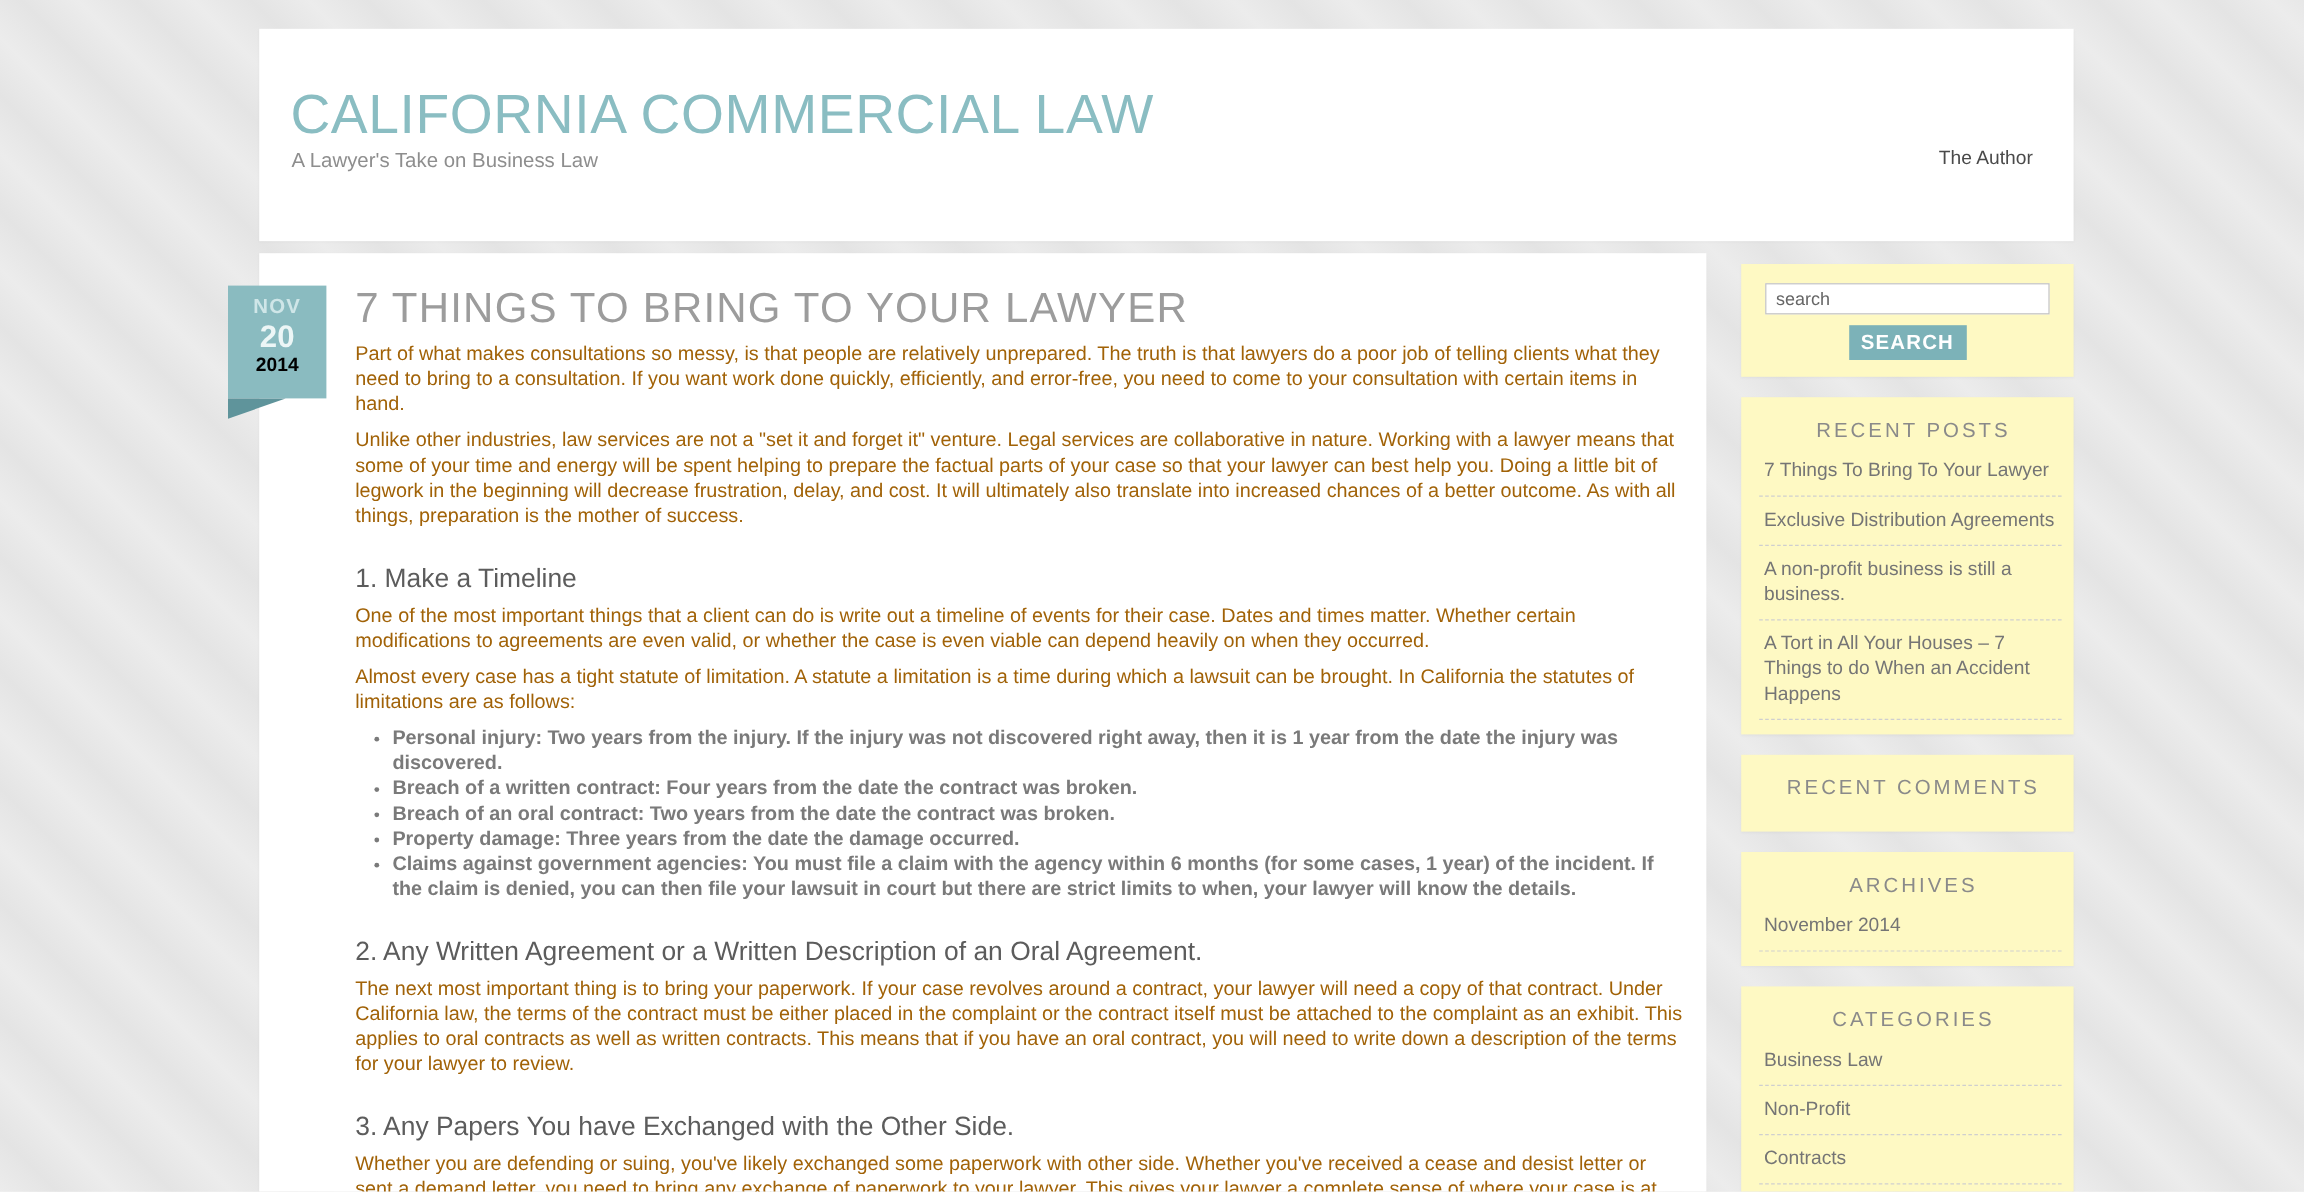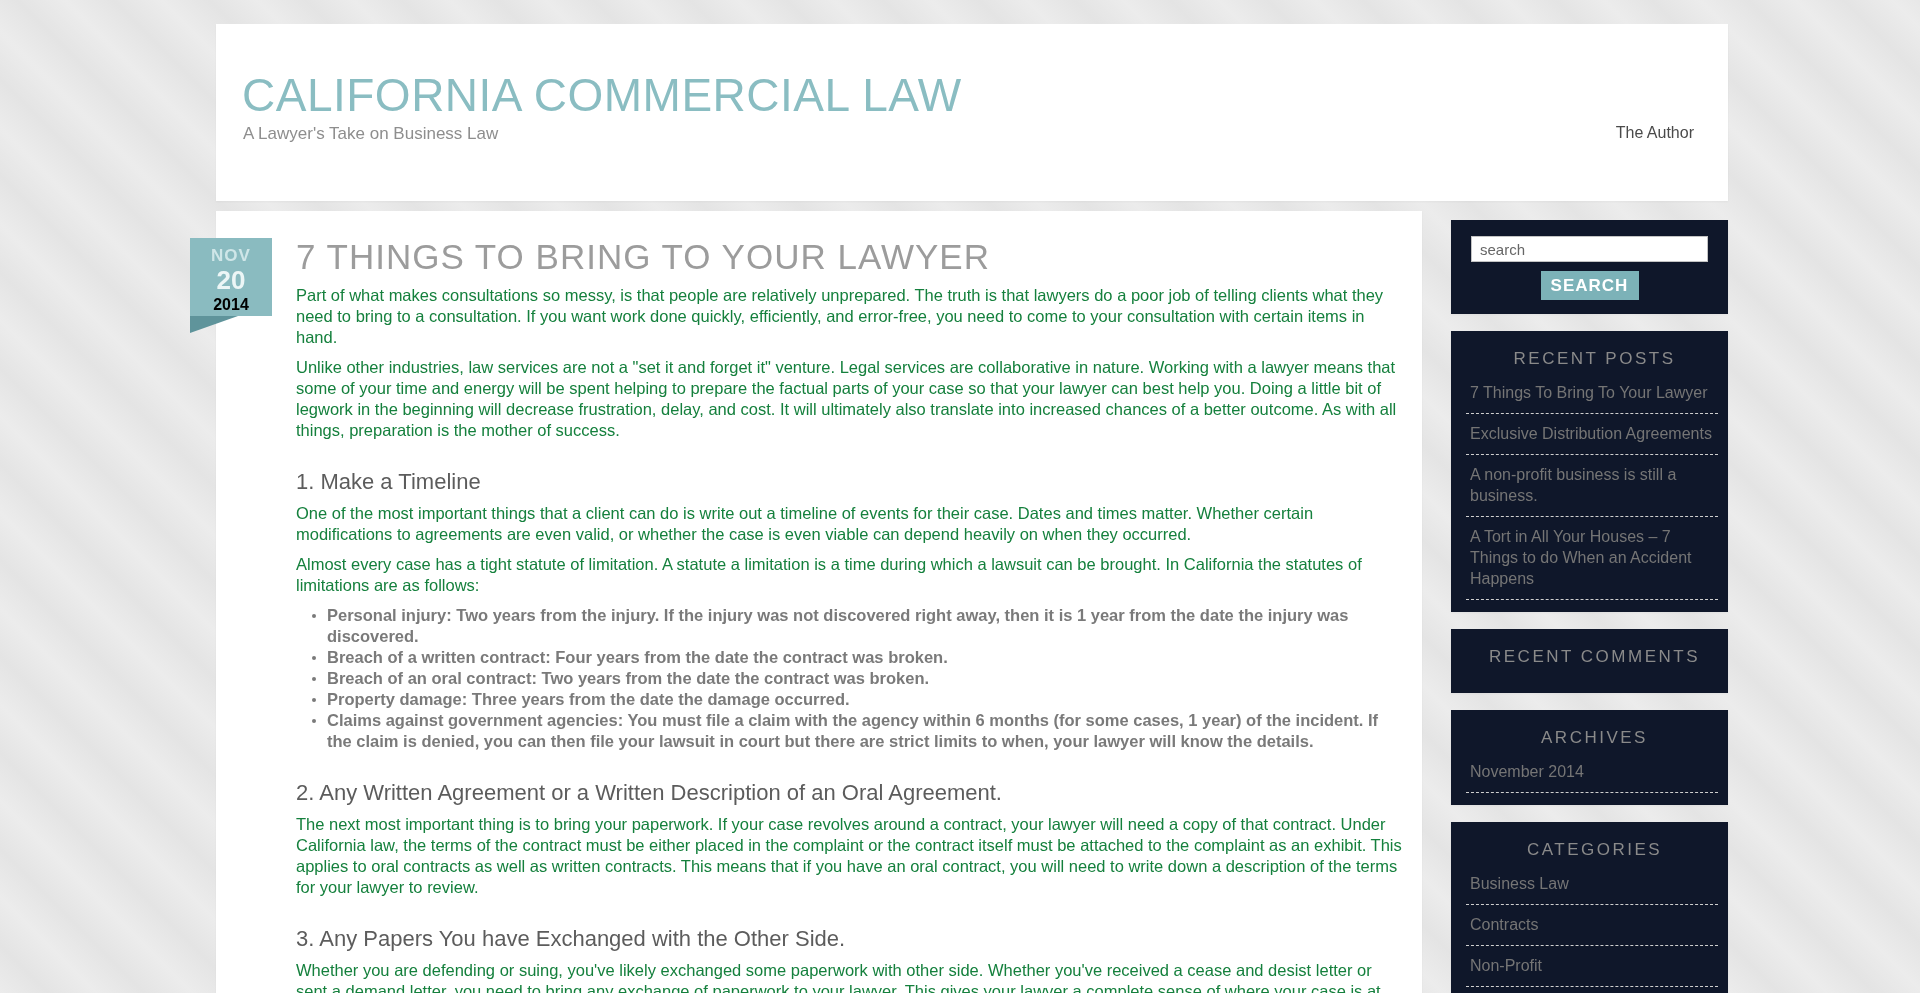--- a/index.html
+++ b/index.html
@@ -38,56 +38,56 @@
 
   
   .post-box {
     background: #ffffff; position: relative;
     padding: 26px 18px 40px 80px;
     min-height: 782px;
     box-shadow: 0 1px 2px rgba(0,0,0,0.04);
   }
   .date-badge {
     position: absolute; left: -26px; top: 27px;
-    width: 82px; height: 78px;
+    width: 82px; height: 94px;
     background: #8abbc0; text-align: center;
     padding-top: 9px; line-height: 1;
   }
   .date-badge .month { font-size: 17px; font-weight: bold; color: #cfe6e8; letter-spacing: 1px; }
   .date-badge .day   { font-size: 26px; font-weight: bold; color: #ecf6f6; margin-top: 3px; }
   .date-badge .year  { font-size: 16px; font-weight: bold; color: #000000; margin-top: 4px; }
   .date-badge::after {
     content: ""; position: absolute; left: 0; top: 100%;
     width: 0; height: 0;
     border-top: 17px solid #5f949b;
     border-right: 48px solid transparent;
   }
   .post-title {
     margin: 0 0 8px 0; font-size: 35px; font-weight: 400;
     color: #9c9c9c; letter-spacing: 1px; line-height: 40px;
   }
   .post-box p {
-    margin: 0 0 9px 0; font-size: 16.5px; line-height: 21px; color: #15803d;
+    margin: 0 0 9px 0; font-size: 16.5px; line-height: 21px; color: #a16207;
   }
   .section-heading {
     margin: 28px 0 8px 0; font-size: 22px; font-weight: 400;
     color: #5c5c5c; line-height: 26px;
   }
   .bullets { margin: 0 0 9px 0; padding: 0 0 0 31px; list-style: none; }
   .bullets li {
     position: relative; font-size: 16.5px; line-height: 21px; color: #7a7a7a; font-weight: bold;
   }
   .bullets li::before {
     content: ""; position: absolute; left: -15px; top: 9px;
     width: 4px; height: 4px; border-radius: 50%; background: #7a7a7a;
   }
 
   
   .widget {
-    background: #0f172a; margin-bottom: 17px;
+    background: #fef9c3; margin-bottom: 17px;
     padding: 18px 10px 12px 15px;
     box-shadow: 0 1px 2px rgba(0,0,0,0.04);
   }
   .widget-title {
     margin: 0 0 4px 5px; font-size: 17px; font-weight: 400;
     letter-spacing: 2.5px; color: #8a8a8a; text-align: center;
   }
   .widget ul { margin: 0; padding: 0; list-style: none; }
   .widget li {
     padding: 9px 0 10px 4px;
@@ -183,22 +183,22 @@
         <h4 class="widget-title">ARCHIVES</h4>
         <ul>
           <li>November 2014</li>
         </ul>
       </div>
 
       <div class="widget">
         <h4 class="widget-title">CATEGORIES</h4>
         <ul>
           <li>Business Law</li>
+          <li>Non-Profit</li>
           <li>Contracts</li>
-          <li>Non-Profit</li>
           <li>Premises Liability</li>
 
         </ul>
       </div>
 
     </div>
   </div>
 </div>
 
 </body></html>

